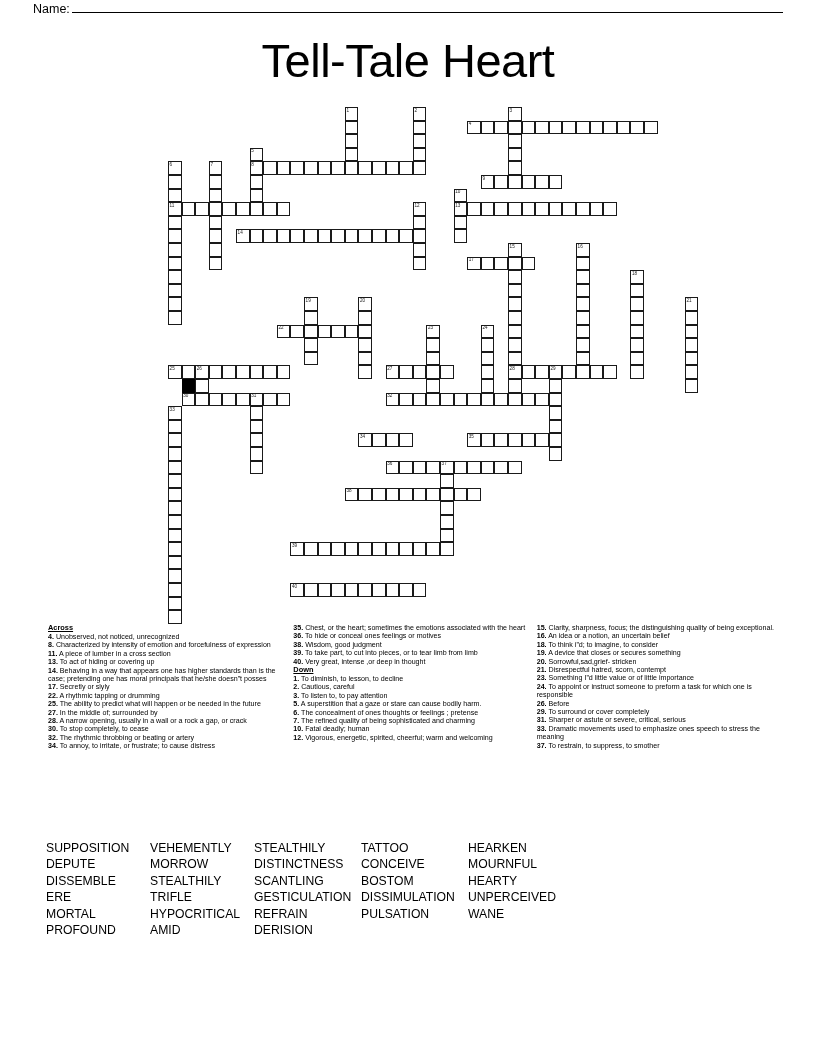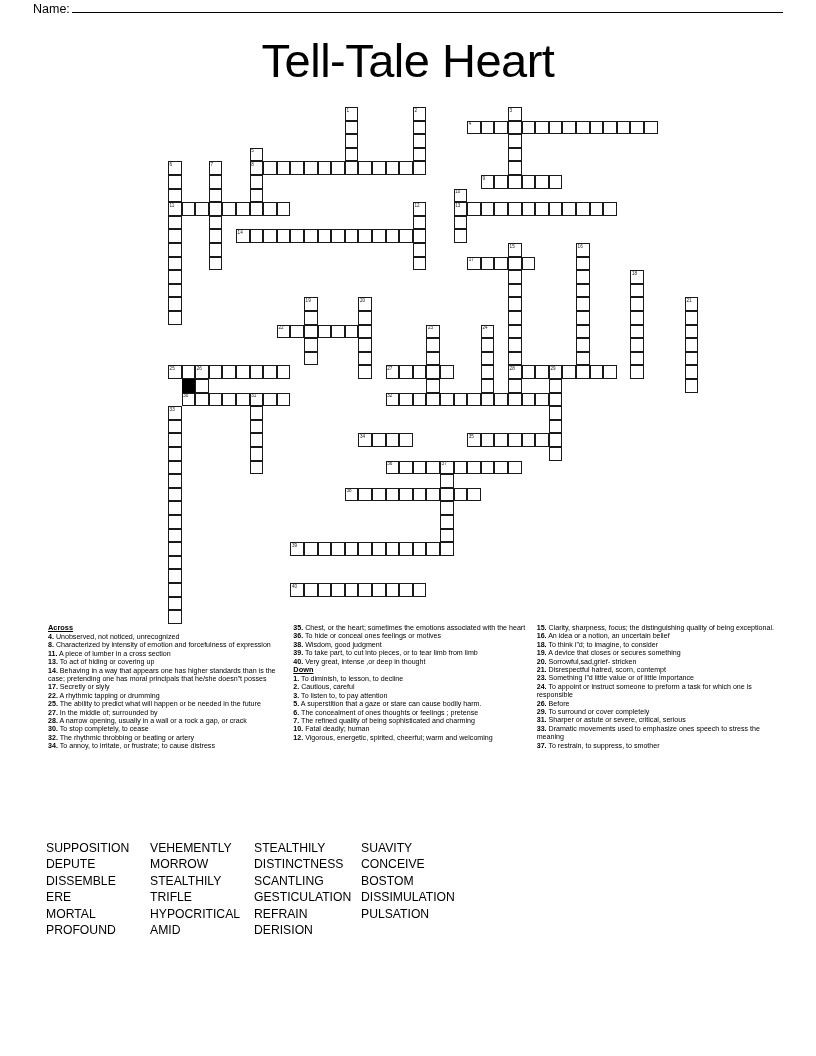--- a/index.html
+++ b/index.html
@@ -575,20 +575,27 @@
       </div>
       <div class="wb-col wide">
         <div class="wb-word">STEALTHILY</div>
         <div class="wb-word">DISTINCTNESS</div>
         <div class="wb-word">SCANTLING</div>
         <div class="wb-word">GESTICULATION</div>
         <div class="wb-word">REFRAIN</div>
         <div class="wb-word">DERISION</div>
       </div>
       <div class="wb-col wide">
-        <div class="wb-word">SUAVITY</div>
+        <div class="wb-word">TATTOO</div>
         <div class="wb-word">CONCEIVE</div>
         <div class="wb-word">BOSTOM</div>
         <div class="wb-word">DISSIMULATION</div>
         <div class="wb-word">PULSATION</div>
       </div>
+      <div class="wb-col wide">
+        <div class="wb-word">HEARKEN</div>
+        <div class="wb-word">MOURNFUL</div>
+        <div class="wb-word">HEARTY</div>
+        <div class="wb-word">UNPERCEIVED</div>
+        <div class="wb-word">WANE</div>
+      </div>
     </div>
 </div>
 
 </body></html>

